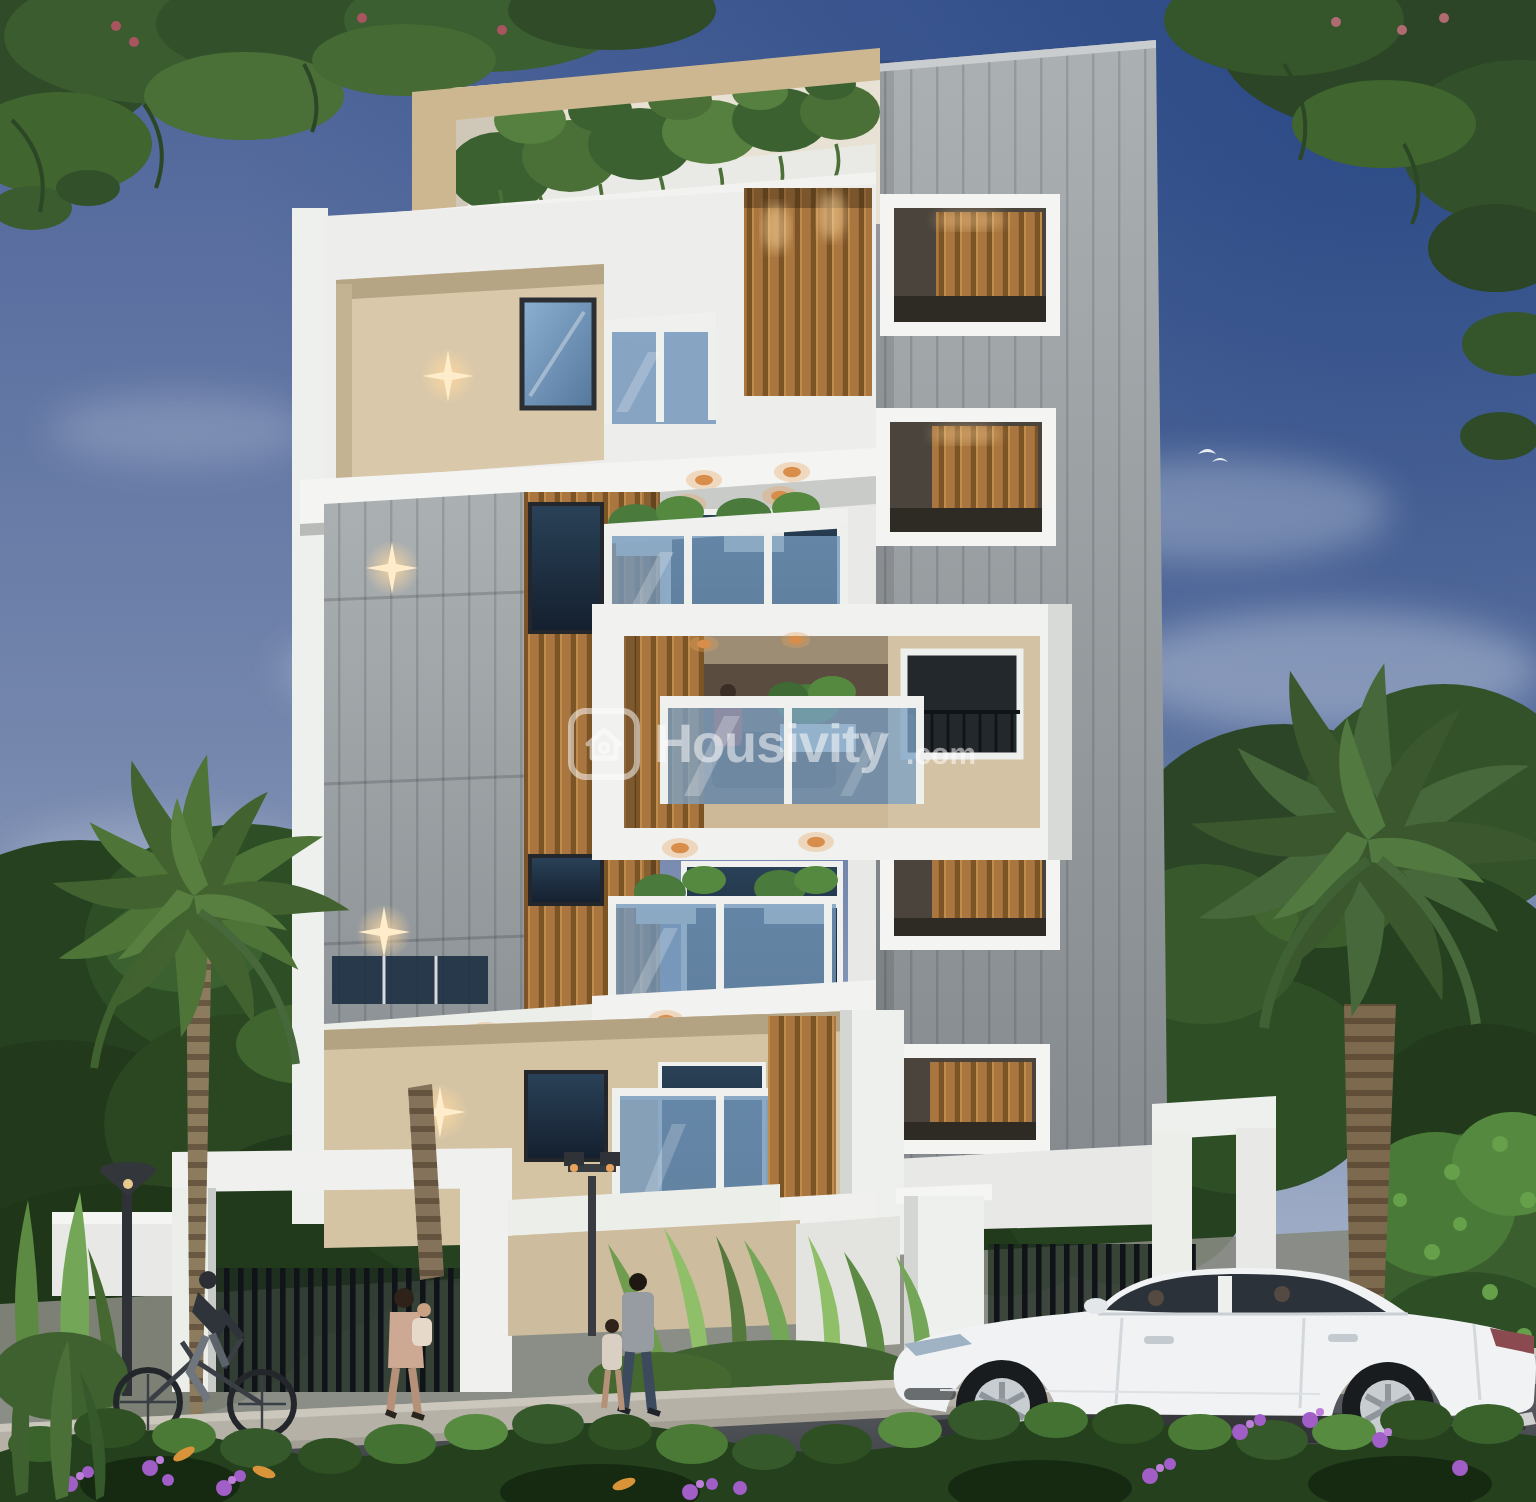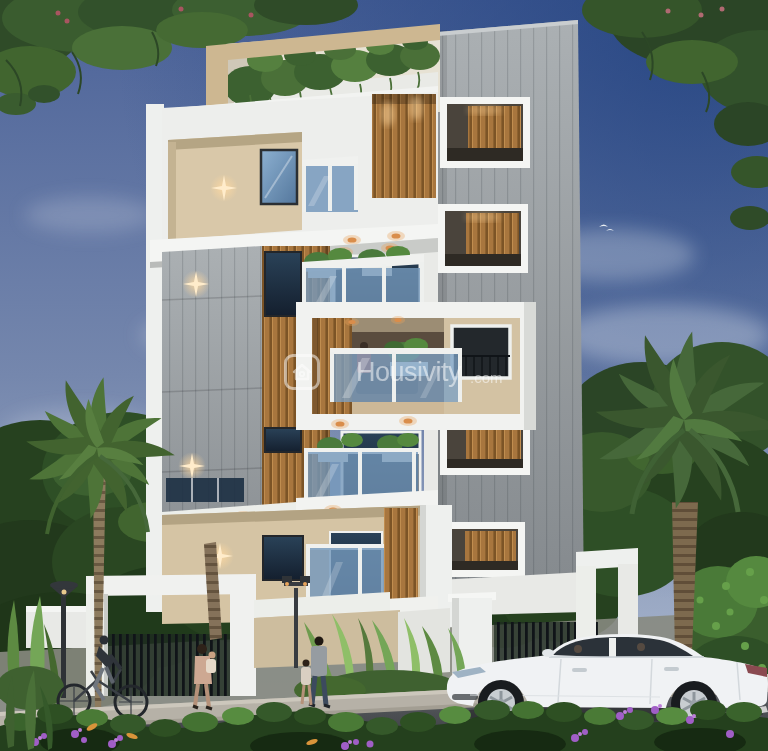--- a/index.html
+++ b/index.html
@@ -9,22 +9,22 @@
   }
   .stage svg{display:block;}
   .watermark{
     position:absolute;left:284px;top:354px;display:flex;align-items:flex-start;
     gap:7px;opacity:.52;color:#ffffff;pointer-events:none;user-select:none;
   }
   .wm-icon{
     width:30px;height:30px;border:3px solid #ffffff;border-radius:9px;
     display:flex;align-items:center;justify-content:center;flex:0 0 auto;
   }
-  .wm-text{font-weight:normal;font-size:27px;letter-spacing:-0.5px;line-height:36px;padding-left:29px;}
-  .wm-tld{font-weight:normal;font-size:15px;line-height:15px;margin-top:16px;margin-left:2px;}
+  .wm-text{font-weight:bold;font-size:27px;letter-spacing:-0.5px;line-height:36px;}
+  .wm-tld{font-weight:bold;font-size:15px;line-height:15px;margin-top:16px;margin-left:2px;}
 </style>
 </head>
 <body>
 
 <div class="stage">
 <svg width="768" height="751" viewBox="0 0 768 751">
   <defs>
     <linearGradient id="skyG" x1="0" y1="0" x2="0" y2="1">
       <stop offset="0" stop-color="#4c6399"></stop>
       <stop offset="0.5" stop-color="#7587ad"></stop>

